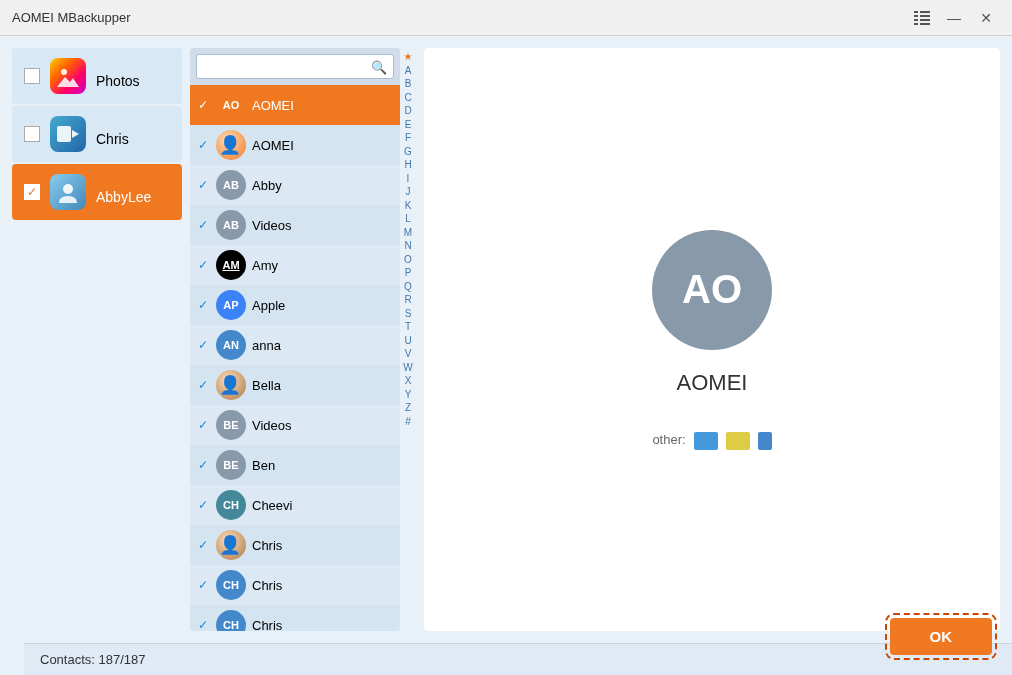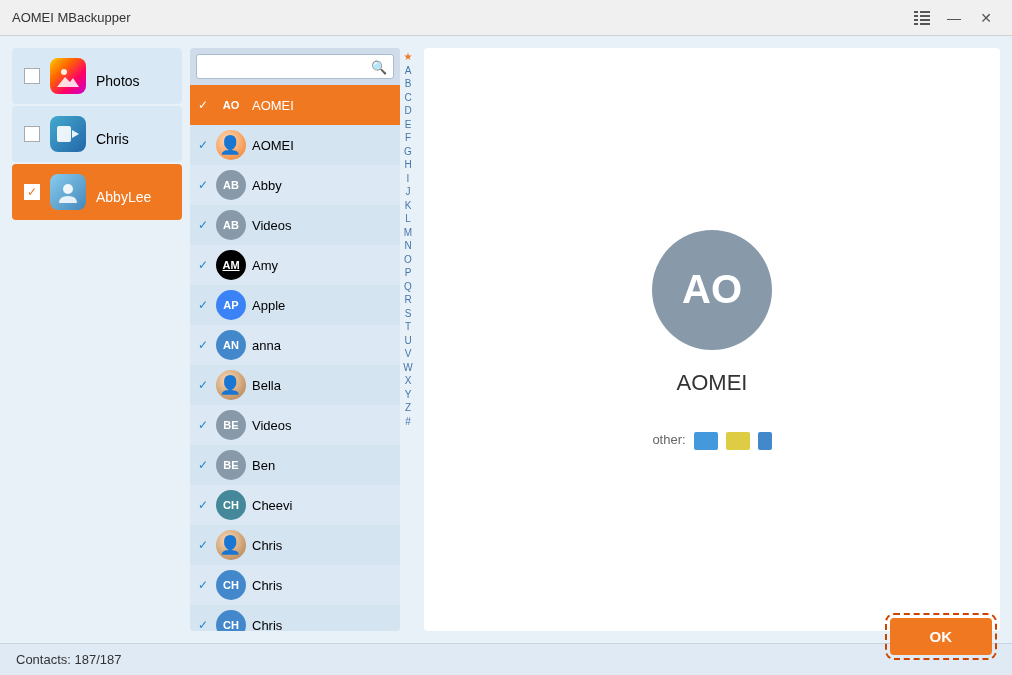--- a/index.html
+++ b/index.html
@@ -264,20 +264,21 @@
     
     #statusbar {
       height: 32px;
       background: #e0eaf4;
       display: flex;
       align-items: center;
       padding: 0 16px;
       border-top: 1px solid #c8d4e0;
       font-size: 13px;
       color: #333;
+      margin-left: 24px;
     }
 
     
     #ok-area {
       position: absolute;
       bottom: 20px;
       right: 20px;
     }
     #ok-button {
       background: #f07820;

